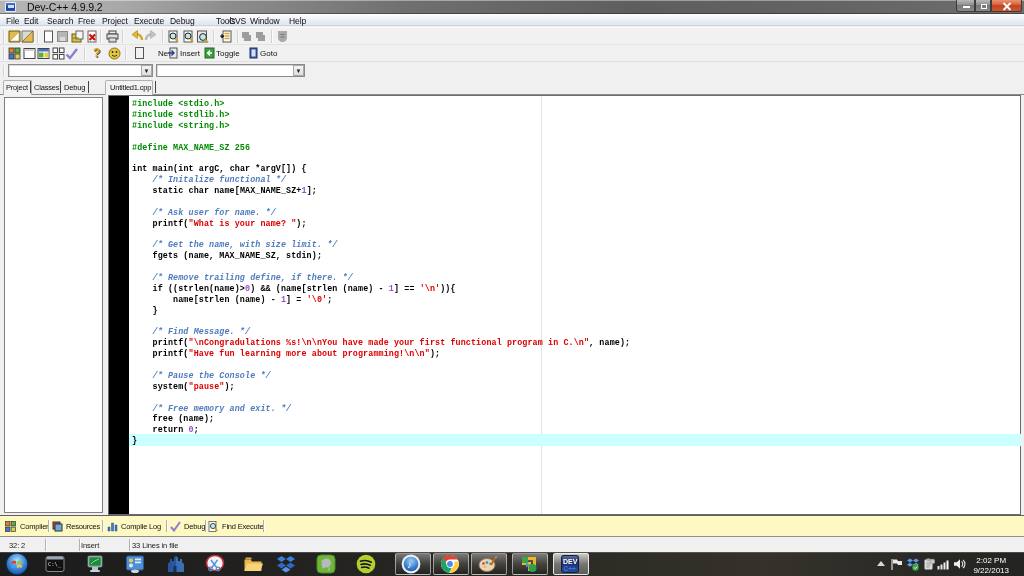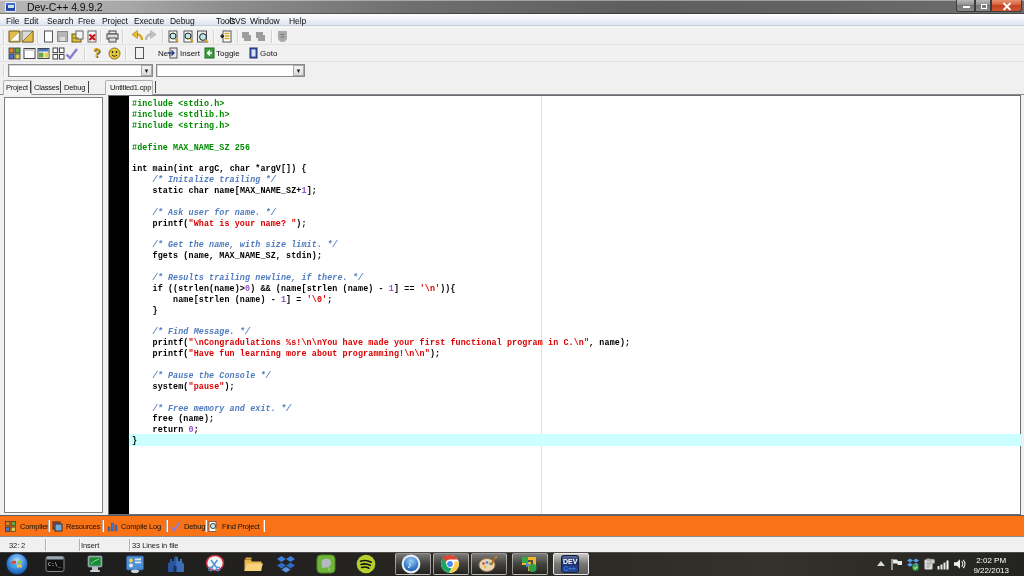--- a/index.html
+++ b/index.html
@@ -63,21 +63,21 @@
 #code { position:absolute; left:23px; top:3px; letter-spacing:0.11px; font-weight:bold; font-family:"Liberation Mono", monospace;
   font-size:8.4px; line-height:10.87px; color:#000; white-space:pre; }
 #code b { font-weight:bold; }
 #code .c { color:#4f7cbe; font-style:italic; }
 #code .s { color:#dd0000; }
 #code .n { color:#9a4fd0; }
 #code .p { color:#008c00; }
 
 
 #bottabs { position:absolute; left:0; top:515px; width:1024px; height:21px;
-  background:#f97316; border-top:1px solid #5e5e5e; }
+  background:#fef9c3; border-top:1px solid #5e5e5e; }
 .btab { position:absolute; top:6px; font-size:7.5px; letter-spacing:-0.2px; color:#111; }
 
 
 #statusbar { position:absolute; left:0; top:536px; width:1024px; height:16px;
   background:#f0f0f0; border-top:1px solid #8e8e8e; }
 #statusbar span { position:absolute; top:4px; font-size:7.5px; letter-spacing:-0.1px; color:#222; }
 .ssep { position:absolute; top:2px; width:2px; height:12px;
   border-left:1px solid #b0b0b0; border-right:1px solid #fdfdfd; }
 
 
@@ -288,30 +288,30 @@
   <div id="marginline"></div>
   <div id="curline"></div>
   <div id="gutter"></div>
   <pre id="code"><span class="p">#include &lt;stdio.h&gt;</span>
 <span class="p">#include &lt;stdlib.h&gt;</span>
 <span class="p">#include &lt;string.h&gt;</span>
 
 <span class="p">#define MAX_NAME_SZ 256</span>
 
 <b>int</b> main(<b>int</b> argC, <b>char</b> *argV[]) {
-    <span class="c">/* Initalize trailing */</span>
+    <span class="c">/* Initalize functional */</span>
     <b>static</b> <b>char</b> name[MAX_NAME_SZ+<span class="n">1</span>];
 
     <span class="c">/* Ask user for name. */</span>
     printf(<span class="s">"What is your name? "</span>);
 
     <span class="c">/* Get the name, with size limit. */</span>
     fgets (name, MAX_NAME_SZ, stdin);
 
-    <span class="c">/* Results trailing newline, if there. */</span>
+    <span class="c">/* Remove trailing define, if there. */</span>
     <b>if</b> ((strlen(name)&gt;<span class="n">0</span>) &amp;&amp; (name[strlen (name) - <span class="n">1</span>] == <span class="s">'\n'</span>)){
         name[strlen (name) - <span class="n">1</span>] = <span class="s">'\0'</span>;
     }
 
     <span class="c">/* Find Message. */</span>
     printf(<span class="s">"\nCongradulations %s!\n\nYou have made your first functional program in C.\n"</span>, name);
     printf(<span class="s">"Have fun learning more about programming!\n\n"</span>);
 
     <span class="c">/* Pause the Console */</span>
     system(<span class="s">"pause"</span>);
@@ -345,21 +345,21 @@
   <svg class="abs" style="left:170px; top:5px; width:11px; height:11px" viewBox="0 0 11 11">
       <path d="M1 6 4 9.5 10 1" fill="none" stroke="#8f7cd0" stroke-width="2"></path>
     </svg>
   <div class="btab" style="left:184px">Debug</div>
   <div class="ssep" style="left:205px; top:4px"></div>
   <svg class="abs" style="left:208px; top:5px; width:11px; height:11px" viewBox="0 0 11 11">
       <rect x="1" y="0.5" width="7" height="10" fill="#fdfdfd" stroke="#555" stroke-width=".8"></rect>
       <circle cx="5" cy="5" r="2.6" fill="#bfe8ea" stroke="#222" stroke-width=".8"></circle>
       <path d="M7 7 9.5 9.8" stroke="#caa020" stroke-width="1.5"></path>
     </svg>
-  <div class="btab" style="left:222px">Find Project</div>
+  <div class="btab" style="left:222px">Find Execute</div>
   <div class="ssep" style="left:263px; top:4px"></div>
 </div>
 
 <div id="statusbar">
   <span style="left:9px">32: 2</span>
   <span style="left:81px">Insert</span>
   <span style="left:132px">33 Lines in file</span>
   <div class="ssep" style="left:45px"></div>
   <div class="ssep" style="left:79px"></div>
   <div class="ssep" style="left:129px"></div>

